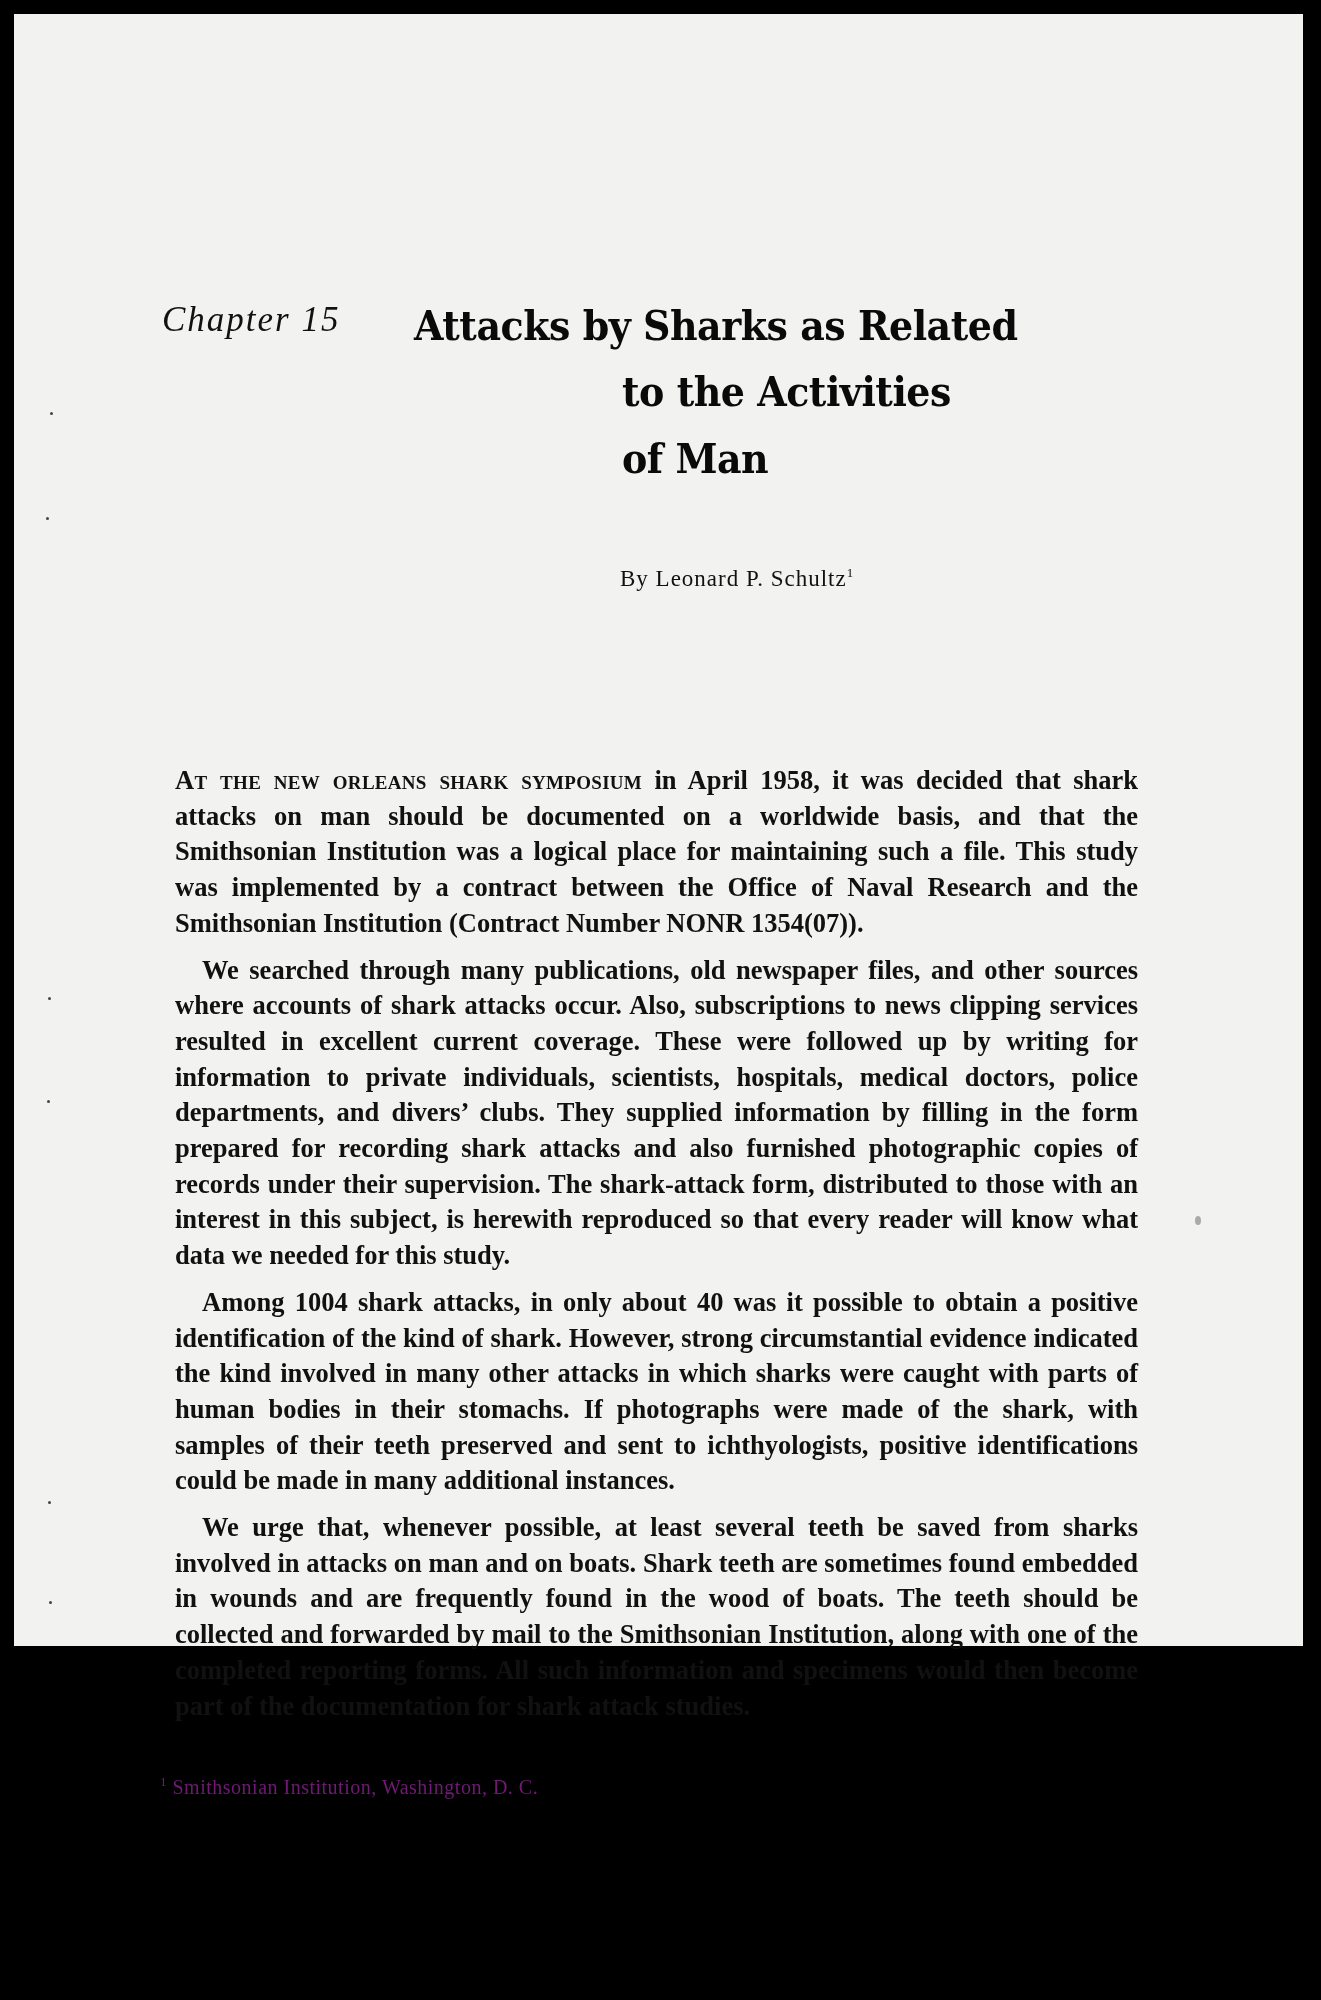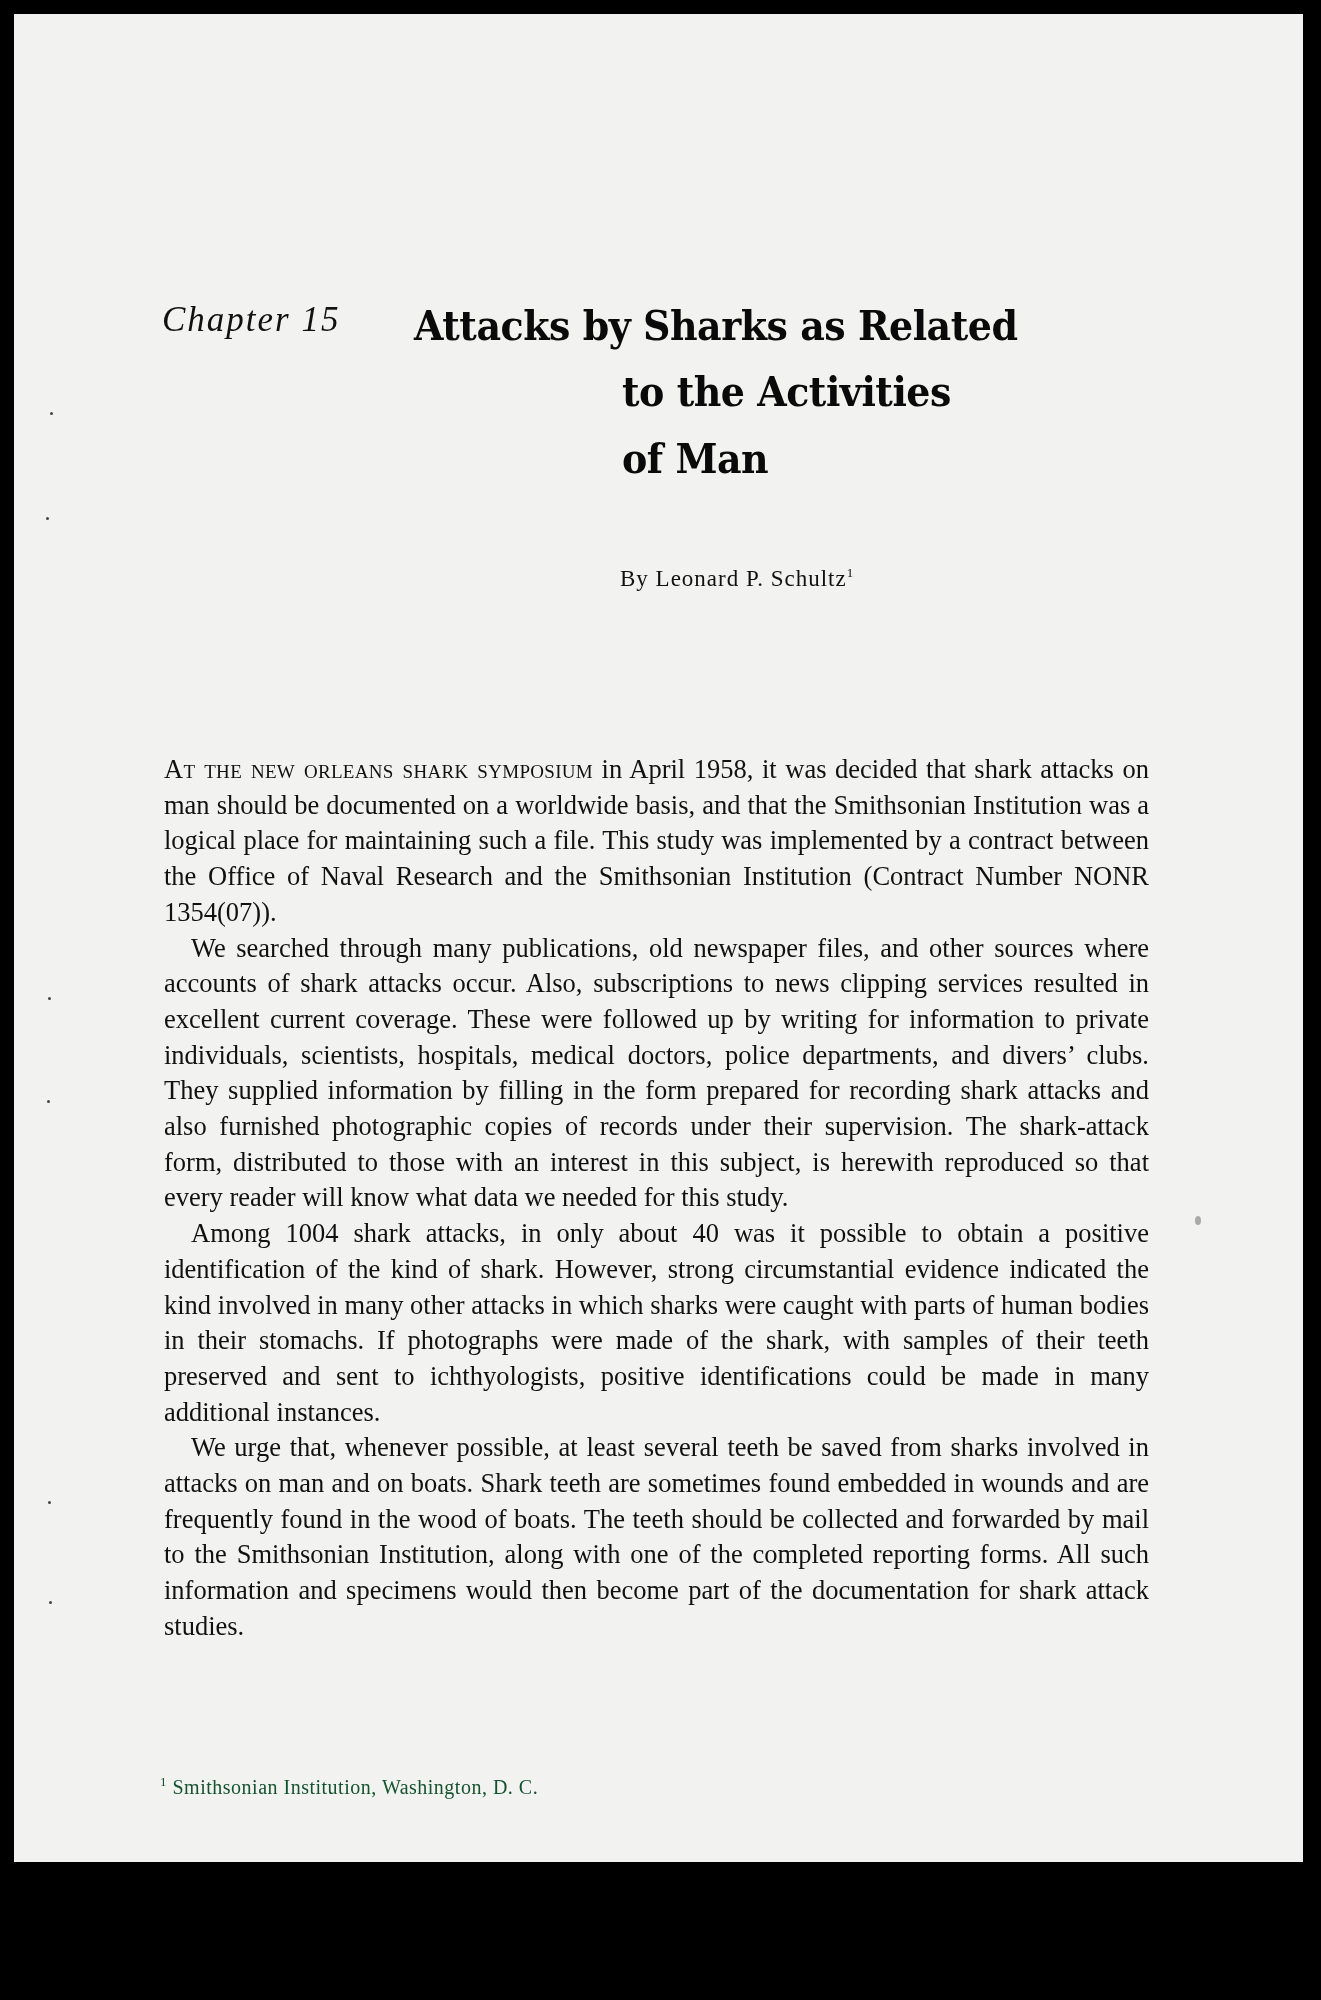--- a/index.html
+++ b/index.html
@@ -5,21 +5,21 @@
   html, body { margin: 0; padding: 0; }
   body {
     width: 1321px; height: 2000px;
     background: #000;
     position: relative;
     overflow: hidden;
   }
   .paper {
     position: absolute;
     left: 14px; top: 14px;
-    width: 1289px; height: 1848px;
+    width: 1289px; height: 1632px;
     background: #f2f2f0;
   }
   .chapter-label {
     position: absolute;
     left: 148px; top: 286px;
     font-family: "Liberation Serif", "DejaVu Serif", serif;
     font-style: italic;
     font-size: 35px;
     letter-spacing: 2px;
     color: #111;
@@ -52,30 +52,30 @@
     position: absolute;
     left: 150px; top: 738px;
     width: 985px;
     font-family: "Liberation Serif", "DejaVu Serif", serif;
     font-size: 26.5px;
     line-height: 35.7px;
     color: #111;
     text-align: justify;
     hyphens: manual;
   }
-  .body-text p { margin: 0; text-indent: 0; }
+  .body-text p { margin: 11px; text-indent: 0; font-weight: bold; }
   .body-text p + p { text-indent: 27px; }
   .smallcaps { font-variant: small-caps; letter-spacing: 0.3px; }
   .footnote {
     position: absolute;
     left: 146px; top: 1762px;
     font-family: "Liberation Serif", "DejaVu Serif", serif;
     font-size: 20px;
     letter-spacing: 0.5px;
-    color: #14532d;
+    color: #701a75;
   }
   .speck {
     position: absolute; width: 3px; height: 3px; border-radius: 50%; background: #444;
   }
 </style>
 </head>
 <body>
 
 <div class="paper">
 

